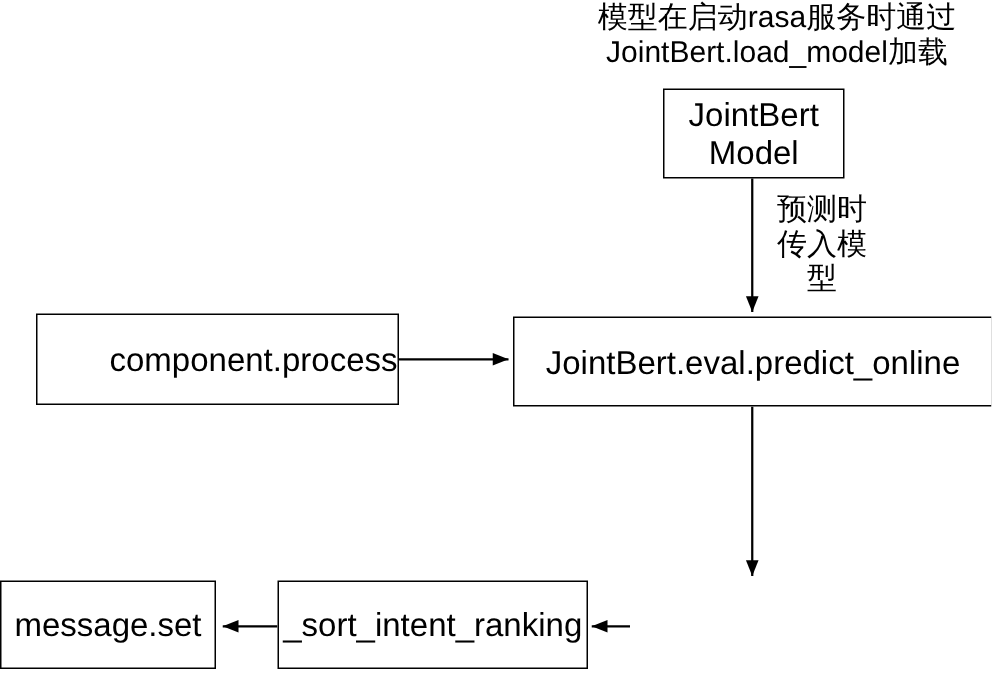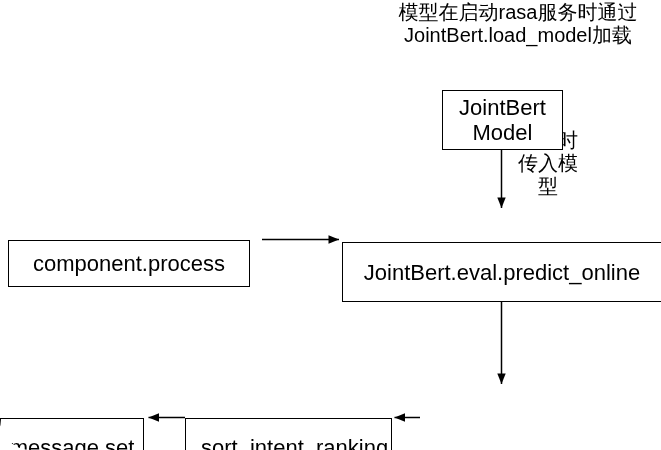--- a/index.html
+++ b/index.html
@@ -8,42 +8,40 @@
     background: #ffffff;
   }
   .canvas {
     position: relative;
     width: 661px;
     height: 450px;
     background: #ffffff;
     font-family: "Liberation Sans", sans-serif;
     color: #000000;
     overflow: hidden;
-    border-radius: 31px;
   }
   .edges {
     position: absolute;
     left: 0;
     top: 0;
     width: 661px;
     height: 450px;
   }
   .node {
     position: absolute;
     box-sizing: border-box;
     border: 1.5px solid #000000;
     background: #ffffff;
     display: flex;
     align-items: center;
     justify-content: center;
     text-align: center;
     font-size: 22px;
     line-height: 25px;
     white-space: pre-line;
-    margin-top: 31px;
   }
   .annotation {
     position: absolute;
     text-align: center;
     font-size: 20px;
     line-height: 23px;
     white-space: pre-line;
   }
 </style>
 </head>
@@ -70,21 +68,21 @@
   <div class="annotation" style="left:488px; top:129px; width:120px;">预测时
 传入模
 型</div>
 
 
   <div class="node" style="left:442px; top:59px; width:121px; height:60px;">
     <span>JointBert
 Model</span>
   </div>
 
-  <div class="node" style="left:8px; top:209px; width:242px; height:47px;">
+  <div class="node" style="left:24px; top:209px; width:242px; height:61px;justify-content:flex-end;">
     <span>component.process</span>
   </div>
 
   <div class="node" style="left:342px; top:211px; width:320px; height:60px;">
     <span>JointBert.eval.predict_online</span>
   </div>
 
 
   <div class="node" style="left:185px; top:387px; width:207px; height:59px;justify-content:center;">
     <span>_sort_intent_ranking</span>

